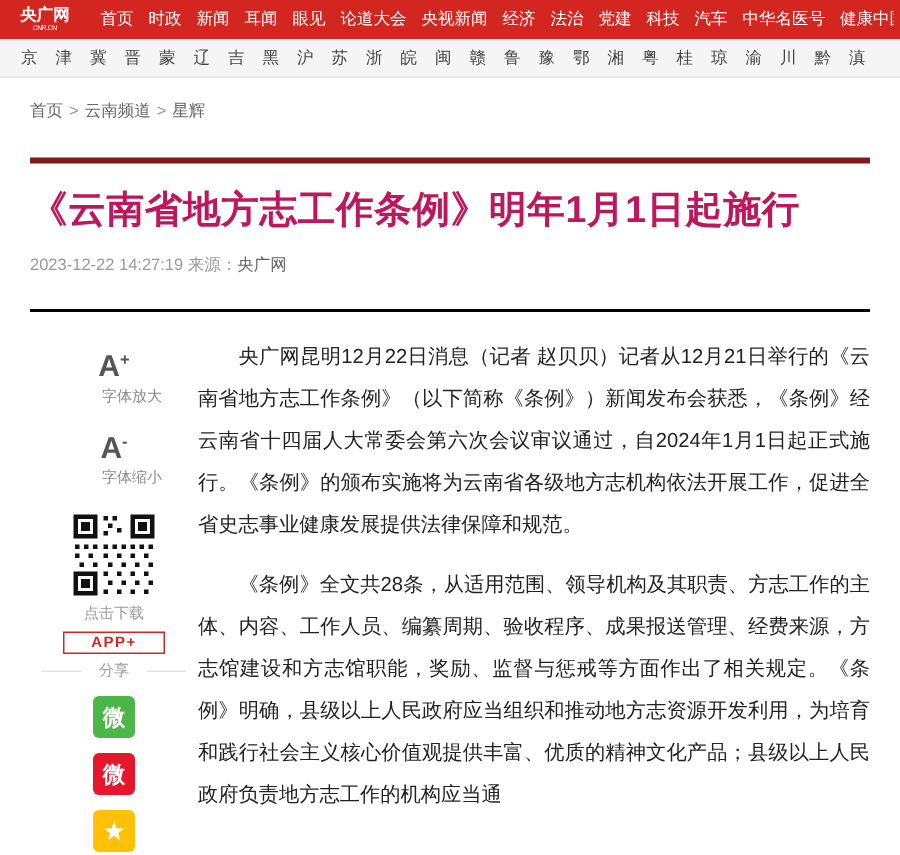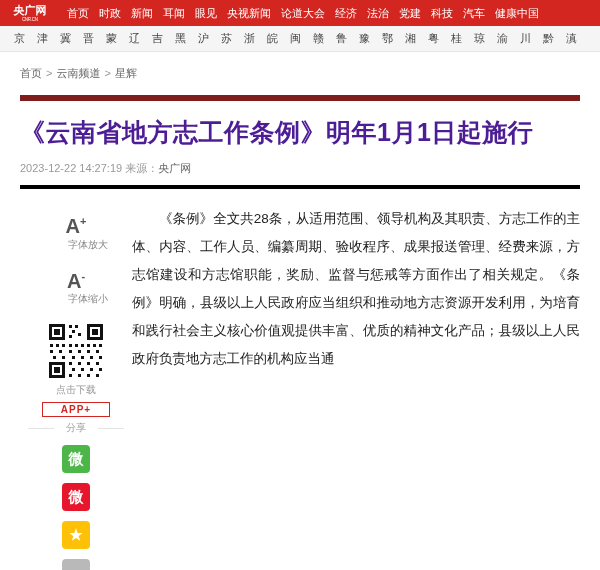--- a/index.html
+++ b/index.html
@@ -58,37 +58,37 @@
   .provbar span {
     padding:0 6px; white-space:nowrap;
   }
   
   .crumbwrap {
     width:560px; margin:0 auto;
     padding-top:14px;
   }
   .crumb {
     font-size:11px; color:#666;
-    padding-bottom:14px;
-    border-bottom:6px solid #7f1d1d;
+    padding-bottom:24px;
+    border-bottom:4px solid #7f1d1d;
   }
   .crumb a { color:#666; text-decoration:none; }
   .crumb .sep { padding:0 4px; color:#999; }
   
   .headline {
     width:560px; margin:14px auto 0;
     font-size:25px; font-weight:bold;
-    color:#4c1d95; line-height:34px;
+    color:#be185d; line-height:34px;
     letter-spacing:.5px;
   }
   .meta {
     width:560px; margin:12px auto 0;
     font-size:11px; color:#999;
-    padding-bottom:9px;
-    border-bottom:4px solid #000000;
+    padding-bottom:22px;
+    border-bottom:2px solid #000000;
   }
   .meta .src-label { color:#999; }
   .meta .src { color:#666; }
   
   .content {
     width:560px; margin:0 auto;
     display:flex;
     padding-top:16px;
   }
   .side {
@@ -154,27 +154,28 @@
   <div class="logo">
     <div class="logo-top">央广网</div>
     <div class="logo-bot">CNR.CN</div>
   </div>
   <div class="topnav-links">
     <a>首页</a>
     <a>时政</a>
     <a>新闻</a>
     <a>耳闻</a>
     <a>眼见</a>
+    <a>论道大会</a>
     <a>央视新闻</a>
-    <a>论道大会</a>
     <a>经济</a>
     <a>法治</a>
     <a>党建</a>
     <a>科技</a>
     <a>汽车</a>
+    <a>中华名医号</a>
     <a>健康中国</a>
 
   </div>
 </div>
 
 <div class="provbar">
   <span>京</span>
   <span>津</span>
   <span>冀</span>
   <span>晋</span>
@@ -298,15 +299,16 @@
       </div>
     <div class="sicon s-star">
         <span>★</span>
       </div>
     <div class="sicon s-more">
         <span>···</span>
       </div>
   </div>
 
   <div class="article">
+    <p>央广网昆明12月22日消息（记者 赵贝贝）记者从12月21日举行的《云南省地方志工作条例》（以下简称《条例》）新闻发布会获悉，《条例》经云南省十四届人大常委会第六次会议审议通过，自2024年1月1日起正式施行。《条例》的颁布实施将为云南省各级地方志机构依法开展工作，促进全省史志事业健康发展提供法律保障和规范。</p>
     <p>《条例》全文共28条，从适用范围、领导机构及其职责、方志工作的主体、内容、工作人员、编纂周期、验收程序、成果报送管理、经费来源，方志馆建设和方志馆职能，奖励、监督与惩戒等方面作出了相关规定。《条例》明确，县级以上人民政府应当组织和推动地方志资源开发利用，为培育和践行社会主义核心价值观提供丰富、优质的精神文化产品；县级以上人民政府负责地方志工作的机构应当通</p>
   </div>
 </div>
 
 </body></html>

